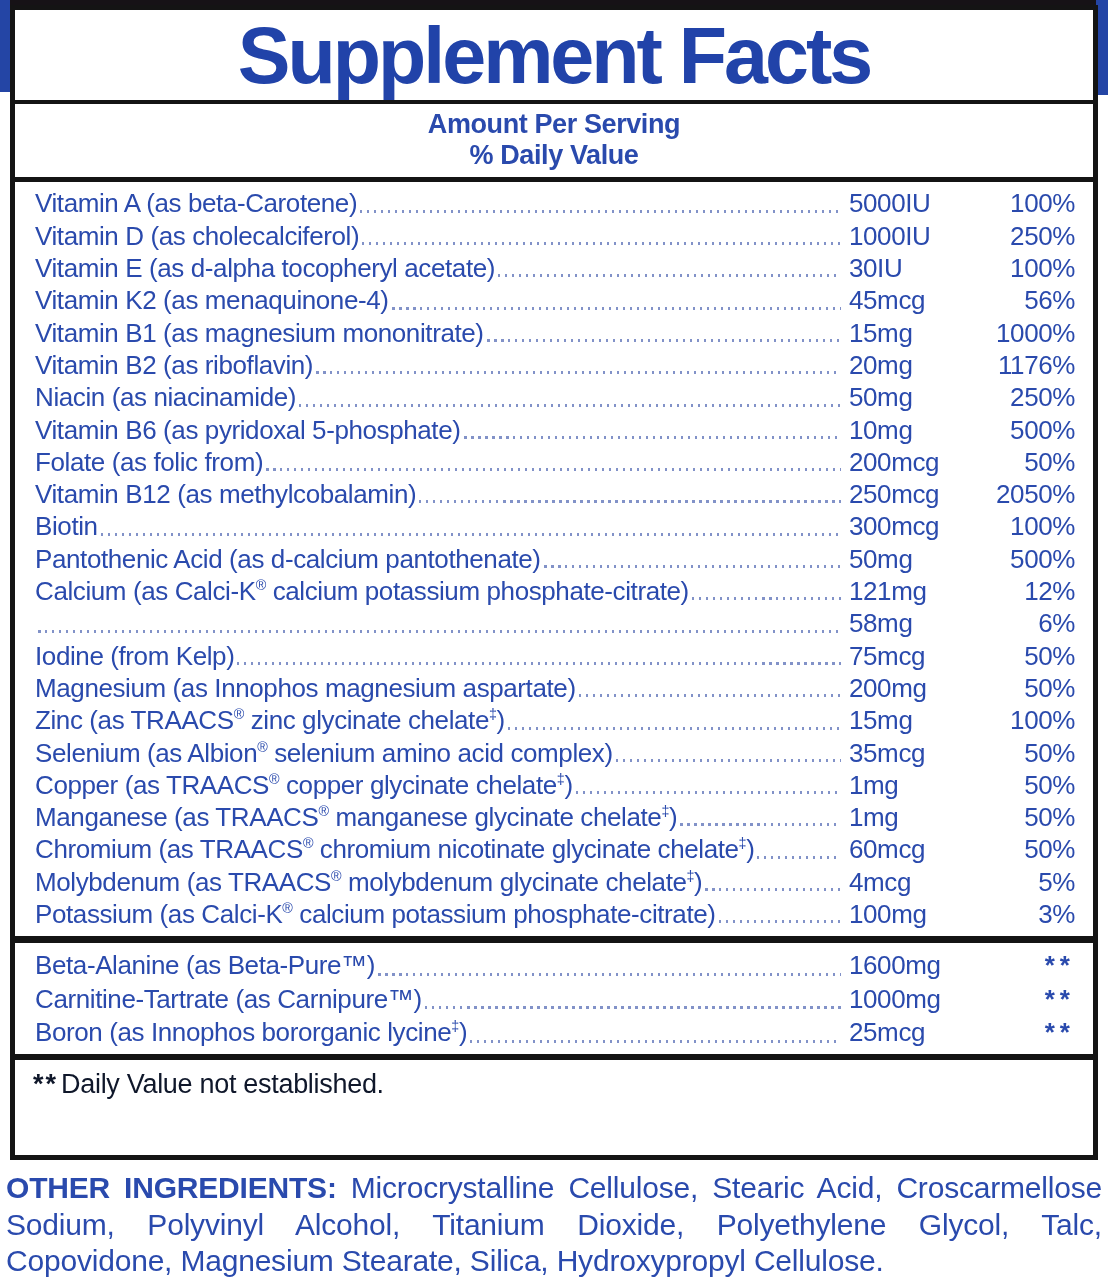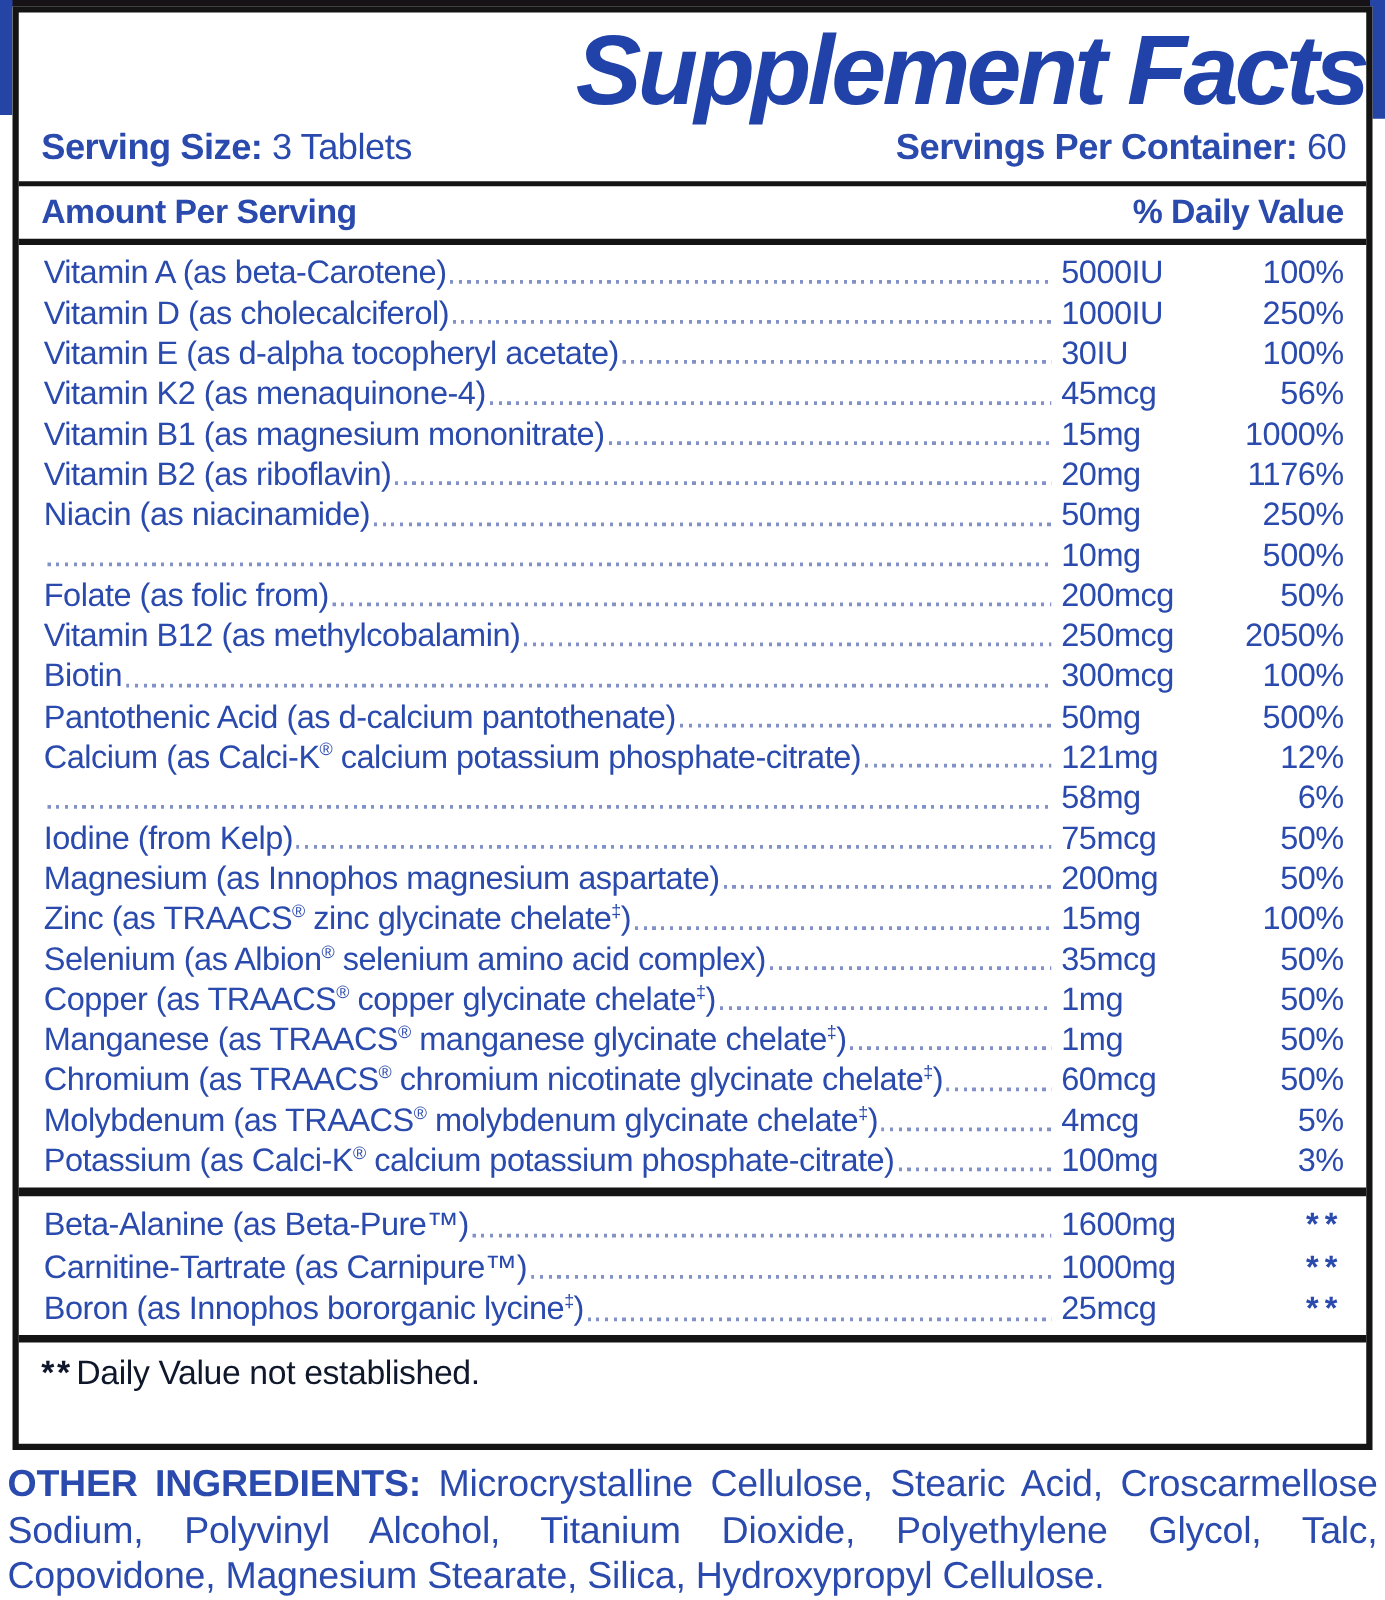--- a/index.html
+++ b/index.html
@@ -11,36 +11,36 @@
   .strip{position:absolute;top:0;background:#2445a5;}
   .strip.left{left:0;width:10px;height:92px;}
   .strip.right{right:0;width:12px;height:95px;}
 
   .facts-box{
     position:absolute;left:10px;top:5px;width:1088px;height:1155px;
     box-sizing:border-box;border:5px solid #141414;background:#fff;
     display:flex;flex-direction:column;
   }
   .title{
-    text-align:right;margin:2px 0 0 0;
+    text-align:center;margin:2px 0 0 0;
     font-size:79px;font-weight:bold;letter-spacing:-3px;
-    color:#2143a9;line-height:1.12;font-style:italic;
+    color:#2143a9;line-height:1.12;
   }
   .serving-row{
     display:flex;justify-content:space-between;align-items:flex-end;
     padding:2px 16px 10px 18px;font-size:29px;color:#2a4aad;letter-spacing:-0.4px;
   }
   .serving-row .lbl{font-weight:bold;}
   .rule{border-top:4px solid #141414;}
   .rule-5{border-top:5px solid #141414;}
   .rule-7{border-top:7px solid #141414;margin-top:4px;}
   .rule-6{border-top:6px solid #141414;}
   .header-row{
     display:flex;justify-content:space-between;align-items:center;
-    padding:5px 18px 6px 18px;font-size:27px;font-weight:bold;color:#2a4aad;letter-spacing:-0.4px;
+    padding:5px 18px 6px 18px;font-size:27px;font-weight:bold;color:#2a4aad;letter-spacing:-0.4px;flex-direction:column;
   }
   .rows{padding:5px 18px 2px 20px;}
   .rows.secondary{padding-top:6px;padding-bottom:4px;}
   .row{
     display:flex;align-items:baseline;height:32.3px;line-height:32.3px;
     font-size:26px;color:#2a4aad;letter-spacing:-0.4px;white-space:nowrap;
   }
   .rows.secondary .row{height:33.5px;line-height:33.5px;}
   .row .leader{
     flex:1 1 auto;align-self:flex-end;height:3px;margin:0 8px 7px 3px;min-width:0;
@@ -64,30 +64,20 @@
 </head>
 <body>
 
 <div class="top-bar"></div>
 <div class="strip left"></div>
 <div class="strip right"></div>
 
 <div class="facts-box">
   <div class="title">Supplement Facts</div>
 
-  <div class="serving-row">
-    <span>
-      <span class="lbl">Serving Size:</span>
-      <span>3 Tablets</span>
-    </span>
-    <span>
-      <span class="lbl">Servings Per Container:</span>
-      <span>60</span>
-    </span>
-  </div>
 
   <div class="rule"></div>
 
   <div class="header-row">
     <span>Amount Per Serving</span>
     <span>% Daily Value</span>
   </div>
 
   <div class="rule-5"></div>
 
@@ -128,20 +118,21 @@
         <span class="amount">20mg</span>
         <span class="dv">1176%</span>
       </div>
       <div class="row">
         <span class="name">Niacin (as niacinamide)</span>
         <span class="leader"></span>
         <span class="amount">50mg</span>
         <span class="dv">250%</span>
       </div>
       <div class="row">
+        <span class="name">Vitamin B6 (as pyridoxal 5-phosphate)</span>
         <span class="leader"></span>
         <span class="amount">10mg</span>
         <span class="dv">500%</span>
       </div>
       <div class="row">
         <span class="name">Folate (as folic from)</span>
         <span class="leader"></span>
         <span class="amount">200mcg</span>
         <span class="dv">50%</span>
       </div>

